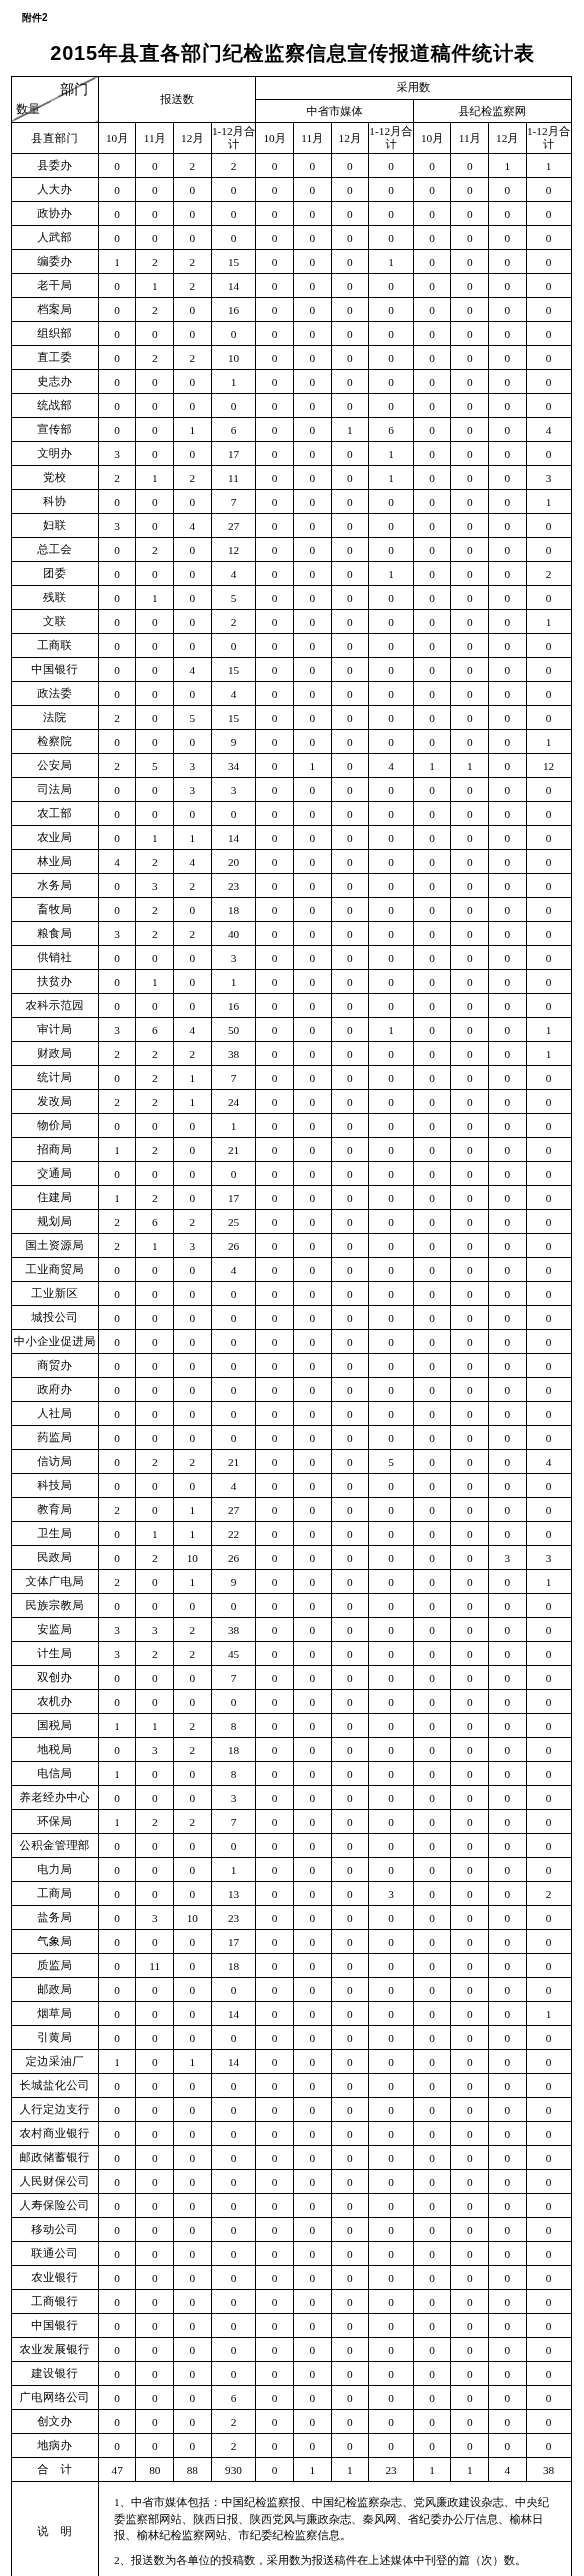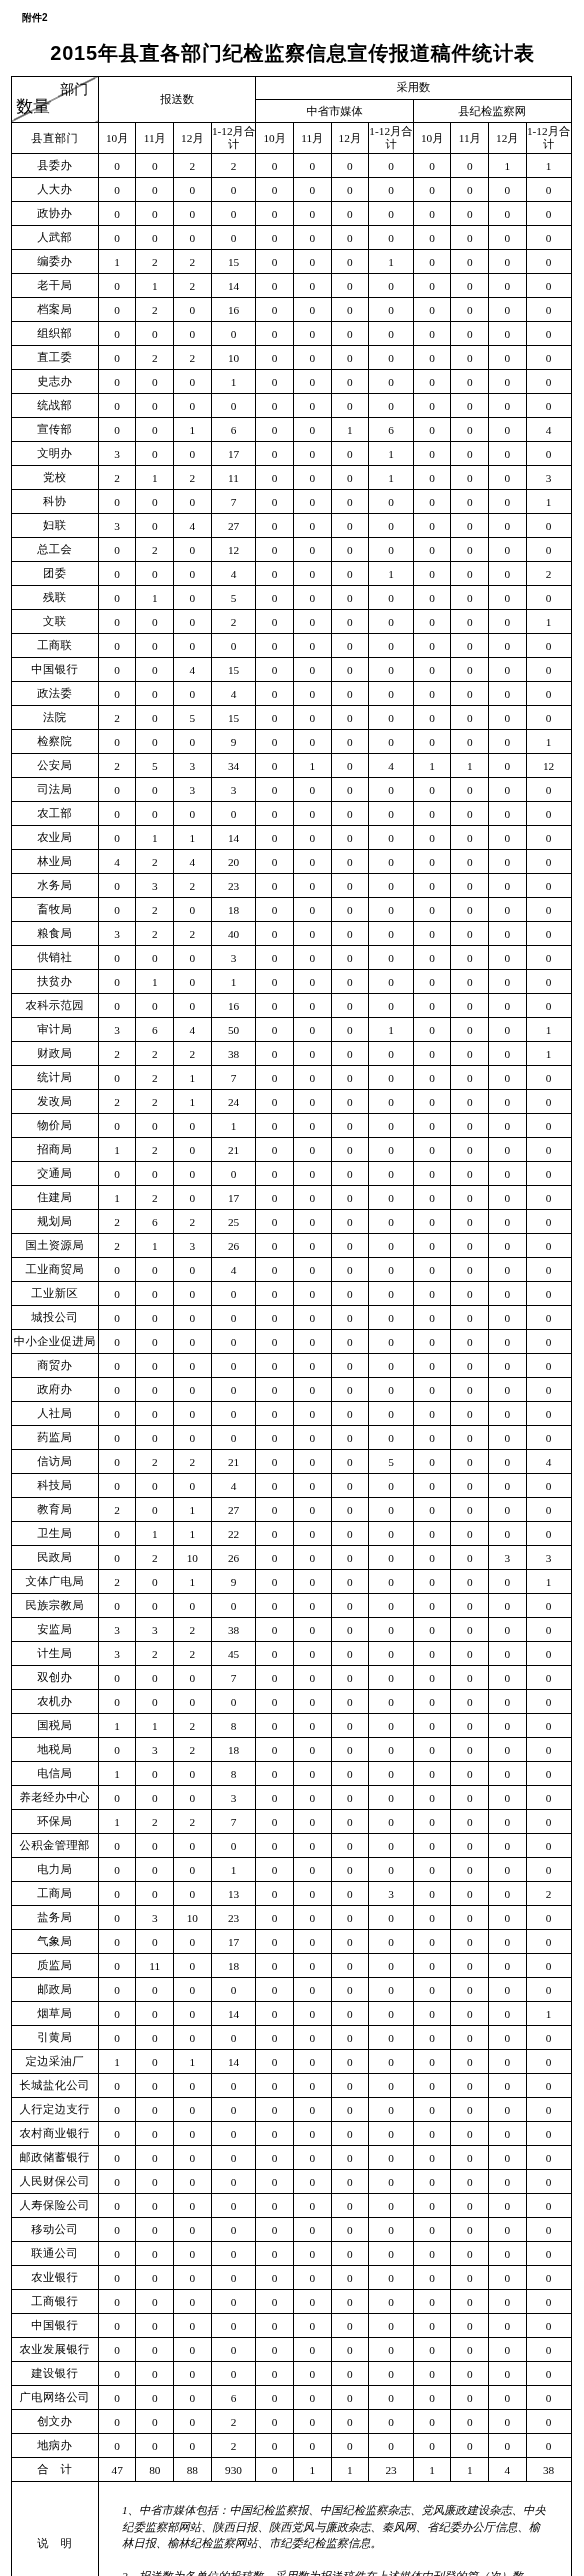--- a/index.html
+++ b/index.html
@@ -52,29 +52,29 @@
   .mh { font-size: 10.5px; line-height: 1.15; }
   .group-h { font-size: 11.3px; }
   
   .diag {
     position: relative;
     background: linear-gradient(to bottom right,
       transparent calc(50% - 0.6px), #333 calc(50% - 0.6px),
       #333 calc(50% + 0.6px), transparent calc(50% + 0.6px));
   }
   .diag .d-top  { position: absolute; top: 4px;  right: 9.7px; font-size: 14px; }
-  .diag .d-bot  { position: absolute; bottom: 4.8px; left: 4.8px; font-size: 17px; }
+  .diag .d-bot  { position: absolute; bottom: 4.8px; left: 4.8px; font-size: 12px; }
   .dept { font-size: 11.3px; letter-spacing: 0.4px; }
   .note-text {
     text-align: left !important;
     padding: 4px 6.4px 4px 7.2px !important;
     font-size: 12px;
     line-height: 1.45;
   }
-  .note-text div { margin: 16px; font-style: italic; }
+  .note-text div { margin: 8px; }
 </style>
 </head>
 <body>
 
 <div class="attachment">附件2</div>
 
 <div class="title">2015年县直各部门纪检监察信息宣传报道稿件统计表</div>
 
 <table class="stats">
   <colgroup>

